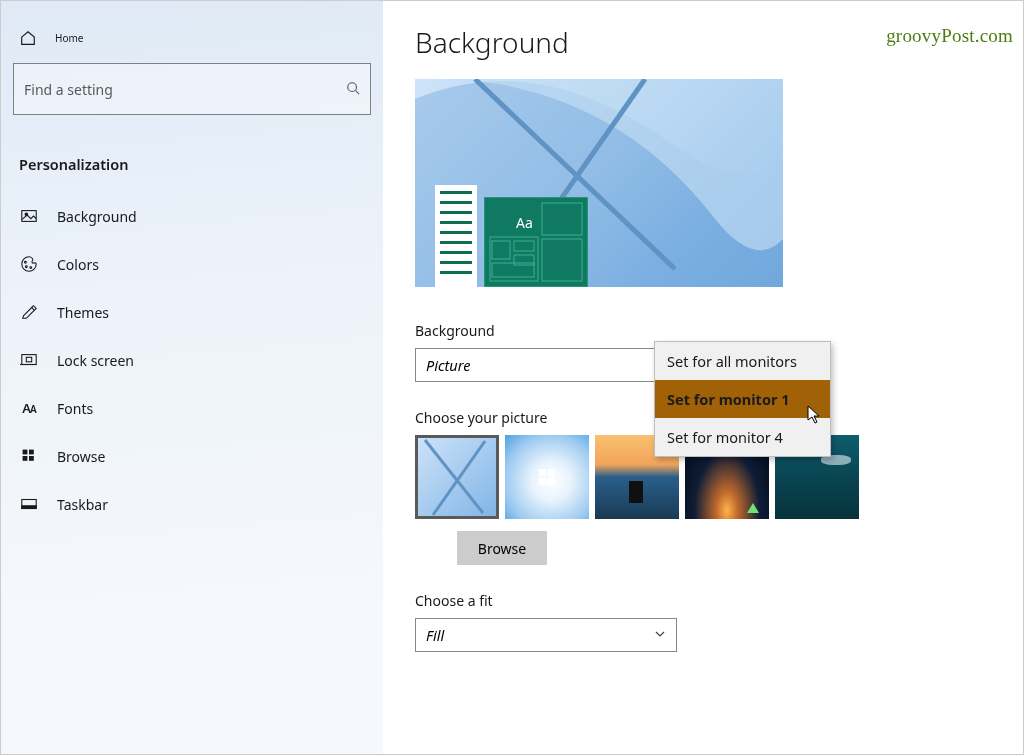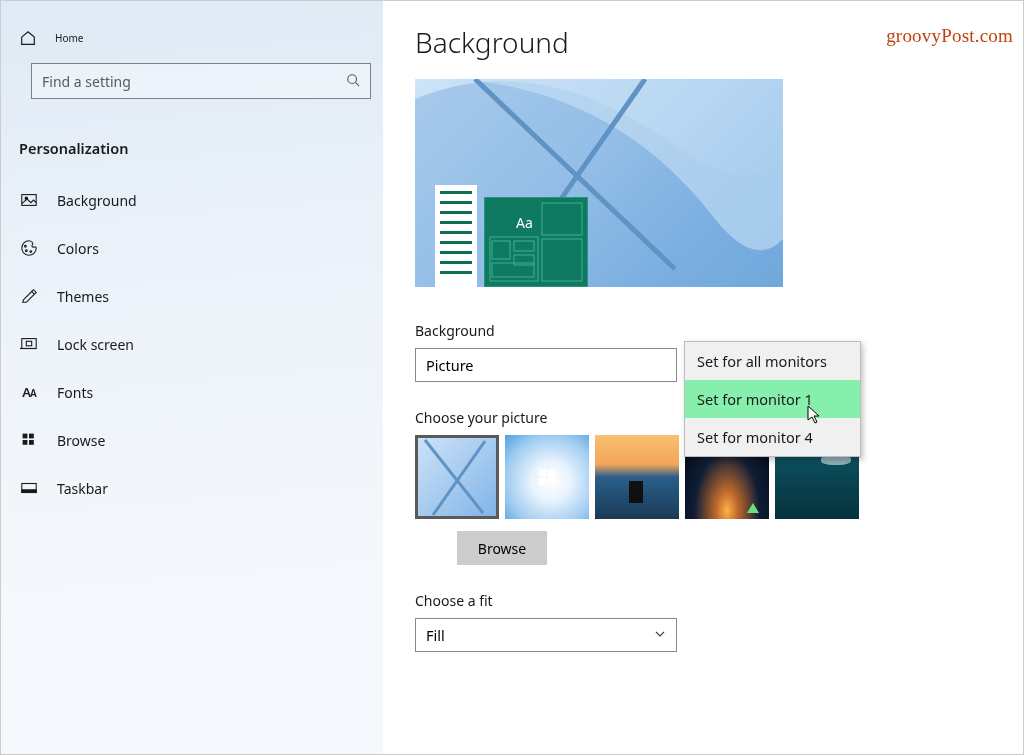--- a/index.html
+++ b/index.html
@@ -5,53 +5,53 @@
 * { box-sizing: border-box; margin: 0; padding: 0; font-family: "Segoe UI", system-ui, sans-serif; }
 body { width: 1024px; height: 755px; overflow: hidden; background: #fff; position: relative; border: 1px solid #ccc; }
 .sidebar {
   width: 382px; height: 753px; position: absolute; left: 0; top: 0;
   background: linear-gradient(175deg, #dfeaf6 0%, #edf3fa 40%, #f5f8fc 80%);
   padding: 18px 10px;
 }
 .home-row { display: flex; align-items: center; gap: 18px; padding: 10px 8px; cursor: default; }
 .home-icon { width: 18px; height: 18px; }
 .home-label { font-size: 10px; color: #1a1a1a; }
-.search-box { margin: 6px 2px 22px 20px; height: 36px; border: 1px solid #808080; background: rgba(255,255,255,0.35); display: flex; align-items: center; }
+.search-box { margin: 6px 2px 22px 2px; height: 52px; border: 1px solid #808080; background: rgba(255,255,255,0.35); display: flex; align-items: center; }
 .search-input { flex: 1; border: none; background: transparent; font-size: 14px; padding: 0 10px; outline: none; color: #1a1a1a; }
 .search-input::placeholder { color: #5a5a5a; }
 .search-icon { width: 34px; text-align: center; color: #5a5a5a; font-size: 14px; }
 .section-title { font-size: 14.5px; font-weight: 600; padding: 8px 8px 18px; color: #1a1a1a; margin-top: 31px; }
 .nav-item { display: flex; align-items: center; gap: 18px; padding: 14px 8px; cursor: default; }
 .nav-icon { width: 20px; height: 20px; display: flex; align-items: center; justify-content: center; }
 .nav-label { font-size: 14px; color: #1a1a1a; }
 
 .main { position: absolute; left: 382px; top: 0; width: 640px; height: 753px; background: #fff; padding: 22px 32px; }
 .page-title { font-size: 28px; font-weight: 300; margin-bottom: 18px; color: #1a1a1a; }
-.watermark { position: absolute; right: 10px; top: 24px; font-size: 19px; color: #c2410c; font-family: Georgia, serif; letter-spacing: 0.2px; }
+.watermark { position: absolute; right: 10px; top: 24px; font-size: 19px; color: #4d7c0f; font-family: Georgia, serif; letter-spacing: 0.2px; }
 
 .preview-box { width: 368px; height: 208px; margin-bottom: 34px; position: relative; overflow: hidden; background: linear-gradient(135deg,#cfe4f8 0%, #a9cdf0 45%, #7fb3e6 75%, #6ba5dc 100%); }
 .preview-box svg.bgsvg { position:absolute; inset:0; }
 .sample-window { position: absolute; left: 20px; bottom: 0; width: 42px; height: 102px; background: #fff; padding: 6px 5px; }
 .sample-window .line { height: 3px; background: #0e6e52; margin-bottom: 7px; }
 .sample-panel { position: absolute; left: 69px; bottom: 0; width: 104px; height: 90px; background: #0f7a61; }
 .sample-panel svg { position:absolute; inset:0; }
 .sample-panel .aa { position:absolute; left: 32px; top: 16px; color: #fff; font-size: 14px; }
 
 .field-label { font-size: 14px; color: #1a1a1a; margin-bottom: 8px; }
-.dropdown { width: 262px; height: 34px; border: 1px solid #888; display: flex; align-items: center; padding: 0 10px; font-size: 14.5px; margin-bottom: 26px; justify-content: space-between; cursor: default; }
+.dropdown { width: 262px; height: 34px; border: 1px solid #888; display: flex; align-items: center; padding: 0 10px; font-size: 14.5px; margin-bottom: 26px; justify-content: space-between; cursor: default; font-style: italic; }
 .chev { font-size: 11px; color: #444; }
 
 .thumb-row { display: flex; gap: 6px; margin-bottom: 12px; }
 .thumb { width: 84px; height: 84px; background: #888; position: relative; overflow: hidden; }
 .thumb.selected { outline: 3px solid #5a5a5a; outline-offset: -3px; }
 .browse-btn { width: 90px; height: 34px; background: #ccc; border: none; font-size: 14px; margin-bottom: 26px; cursor: default; margin-left: 42px; }
 
-.context-menu { position: absolute; left: 653px; top: 340px; width: 177px; background: #f0f0f0; border: 1px solid #bdbdbd; box-shadow: 2px 3px 6px rgba(0,0,0,0.25); z-index: 20; margin-left: 30px; }
+.context-menu { position: absolute; left: 653px; top: 340px; width: 177px; background: #f0f0f0; border: 1px solid #bdbdbd; box-shadow: 2px 3px 6px rgba(0,0,0,0.25); z-index: 20; }
 .ctx-item { padding: 9px 12px; font-size: 14.5px; color: #1a1a1a; cursor: default; }
-.ctx-item.hover { background: #86efac; }
+.ctx-item.hover { background: #a16207; font-weight: bold; }
 
 .cursor { position: absolute; left: 806px; top: 404px; z-index: 30; pointer-events: none; }
 
 
 .t1 { background: linear-gradient(135deg,#cfe4f8, #7fb3e6); }
 .t2 { background: radial-gradient(circle at 55% 55%, #fff 0%, #e8f3fd 30%, #9ecbf0 70%, #4ea0e0 100%); }
 .t3 { background: linear-gradient(#f8c070 0%, #f2a55a 35%, #2a5f8a 50%, #193a55 100%); }
 .t3::after { content:""; position:absolute; left:40%; bottom:16px; width:14px; height:22px; background:#101010; }
 .t4 { background: radial-gradient(ellipse at 50% 90%, #ffb348 0%, #c0692c 18%, #0e1d36 55%, #020712 100%); }
 .t4::after { content:""; position:absolute; right:10px; bottom:6px; width:12px; height:10px; background:#6ee07b; clip-path: polygon(50% 0, 100% 100%, 0 100%); }

